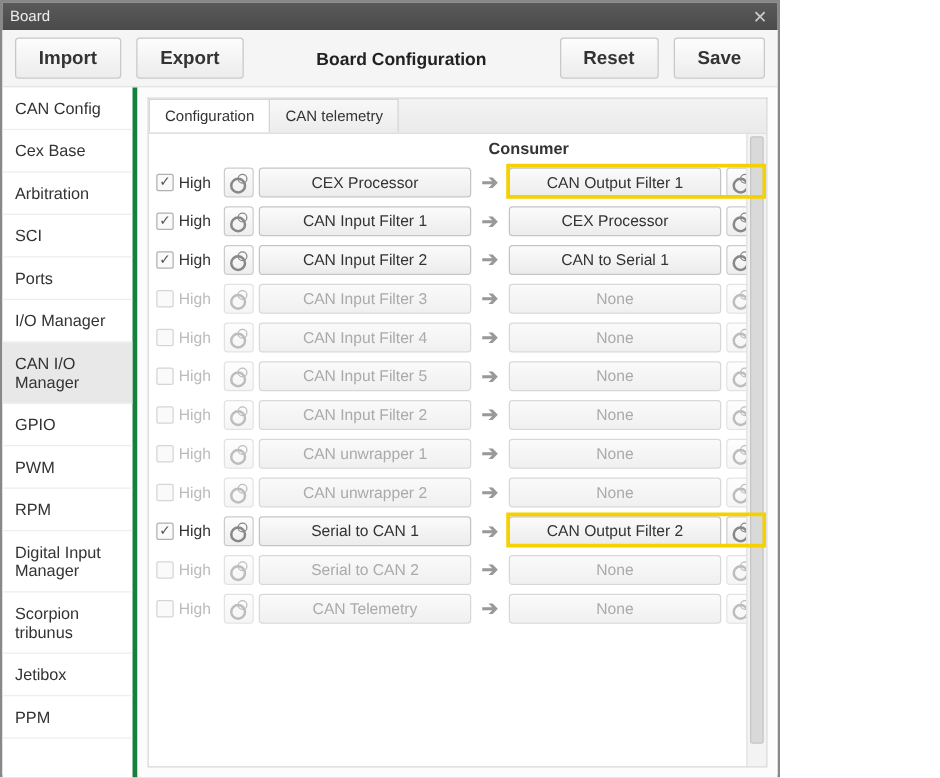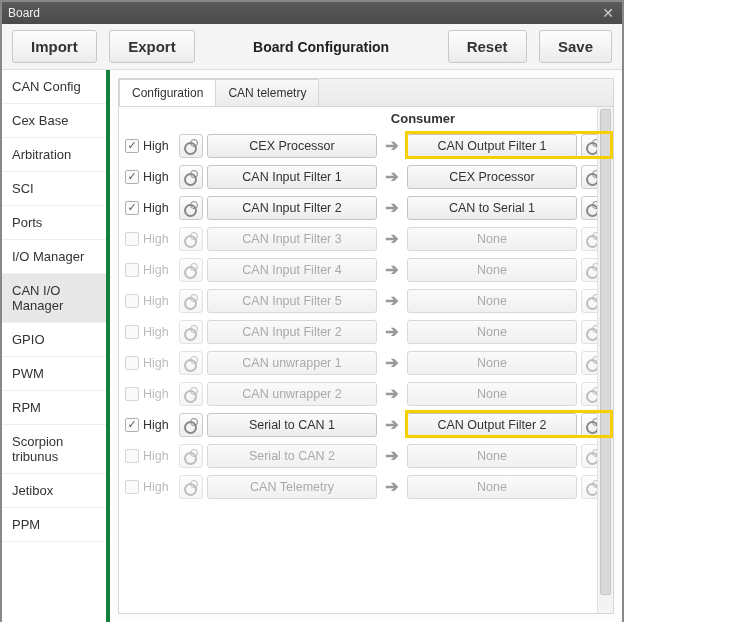--- a/index.html
+++ b/index.html
@@ -71,20 +71,21 @@
         <div class="item">CAN Config</div>
         <div class="item">Cex Base</div>
         <div class="item">Arbitration</div>
         <div class="item">SCI</div>
         <div class="item">Ports</div>
         <div class="item">I/O Manager</div>
         <div class="item selected">CAN I/O Manager</div>
         <div class="item">GPIO</div>
         <div class="item">PWM</div>
         <div class="item">RPM</div>
+        <div class="item">Digital Input Manager</div>
         <div class="item">Scorpion tribunus</div>
         <div class="item">Jetibox</div>
         <div class="item">PPM</div>
       </div>
 
     <div class="main">
       <div class="tabs" id="tabs">
           <div class="tab active">Configuration</div>
           <div class="tab">CAN telemetry</div>
         </div>

